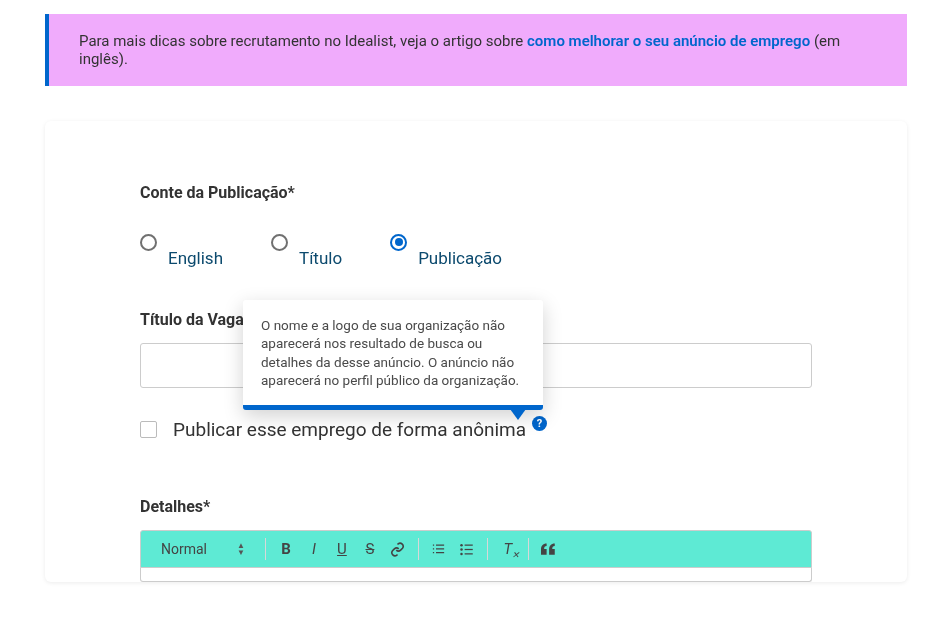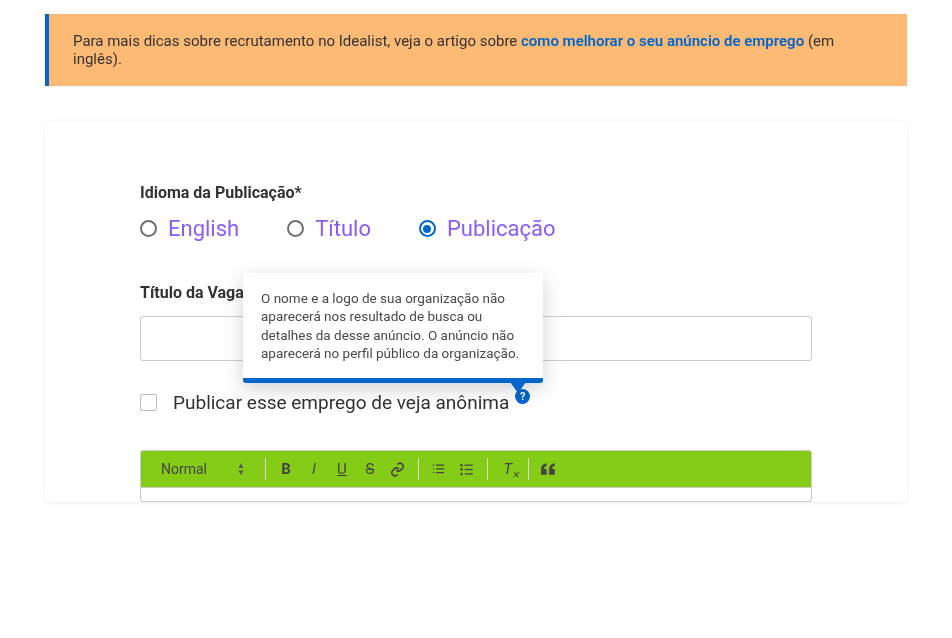--- a/index.html
+++ b/index.html
@@ -6,23 +6,23 @@
   body {
     font-family: -apple-system, BlinkMacSystemFont, "Segoe UI", Roboto, sans-serif;
     background: #fff;
     width: 952px;
     height: 638px;
     overflow: hidden;
     color: #333;
   }
   .tip-banner {
     margin: 14px 45px 0 45px;
-    background: #fdba74;
+    background: #f0abfc;
     border-left: 4px solid #0066cc;
-    padding: 18px 24px;
+    padding: 18px 30px;
     font-size: 15px;
     color: #333;
   }
   .tip-link {
     color: #0066cc;
     font-weight: 600;
     text-decoration: none;
   }
   .form-card {
     margin: 35px 45px 0 45px;
@@ -64,37 +64,38 @@
     content: "";
     position: absolute;
     top: 2.5px;
     left: 2.5px;
     width: 8px;
     height: 8px;
     background: #0066cc;
     border-radius: 50%;
   }
   .radio-label {
-    font-size: 22px;
-    color: #8b5cf6;
+    font-size: 17px;
+    color: #0c4a6e;
+    margin-top: 32px;
   }
   .text-input {
     width: 100%;
     height: 45px;
     border: 1px solid #ccc;
     border-radius: 3px;
     padding: 0 12px;
     font-size: 15px;
     margin-bottom: 30px;
   }
   .checkbox-row {
     display: flex;
     align-items: center;
     gap: 16px;
-    margin-bottom: 36px;
+    margin-bottom: 56px;
     position: relative;
   }
   .checkbox-box {
     width: 17px;
     height: 17px;
     border: 1px solid #bbb;
     border-radius: 2px;
     flex-shrink: 0;
     cursor: pointer;
   }
@@ -150,21 +151,21 @@
     line-height: 1.5;
     margin-top: 6px;
     margin-bottom: 16px;
   }
   .editor-toolbar {
     display: flex;
     align-items: center;
     gap: 0;
     border: 1px solid #ccc;
     border-radius: 3px 3px 0 0;
-    background: #84cc16;
+    background: #5eead4;
     height: 38px;
     padding: 0 6px;
   }
   .style-select {
     display: flex;
     align-items: center;
     gap: 30px;
     padding: 0 14px;
     font-size: 14px;
     color: #444;
@@ -204,21 +205,21 @@
 </style>
 </head>
 <body>
 
 <div class="tip-banner">
   <span>Para mais dicas sobre recrutamento no Idealist, veja o artigo sobre </span><a class="tip-link" href="#">como melhorar o seu anúncio de emprego</a><span> (em inglês).</span>
 </div>
 
 <div class="form-card">
 
-  <div class="field-label">Idioma da Publicação*</div>
+  <div class="field-label">Conte da Publicação*</div>
   <div class="radio-row">
     <div class="radio-opt">
       <span class="radio-circle"></span>
       <span class="radio-label">English</span>
     </div>
     <div class="radio-opt">
       <span class="radio-circle"></span>
       <span class="radio-label">Título</span>
     </div>
     <div class="radio-opt">
@@ -226,24 +227,25 @@
       <span class="radio-label">Publicação</span>
     </div>
   </div>
 
   <div class="field-label">Título da Vaga*</div>
   <input type="text" class="text-input" value="" style="">
 
   <div class="checkbox-row">
     <div class="tooltip-box">O nome e a logo de sua organização não aparecerá nos resultado de busca ou detalhes da desse anúncio. O anúncio não aparecerá no perfil público da organização.</div>
     <span class="checkbox-box"></span>
-    <span class="checkbox-label">Publicar esse emprego de veja anônima</span>
+    <span class="checkbox-label">Publicar esse emprego de forma anônima</span>
     <span class="help-badge">?</span>
   </div>
 
+  <div class="field-label">Detalhes*</div>
 
   <div class="editor-toolbar">
     <div class="style-select">
       <span>Normal</span>
       <span class="select-arrows">
         <span>▲</span>
           <span>▼</span>
       </span>
     </div>
     <div class="tb-divider"></div>

